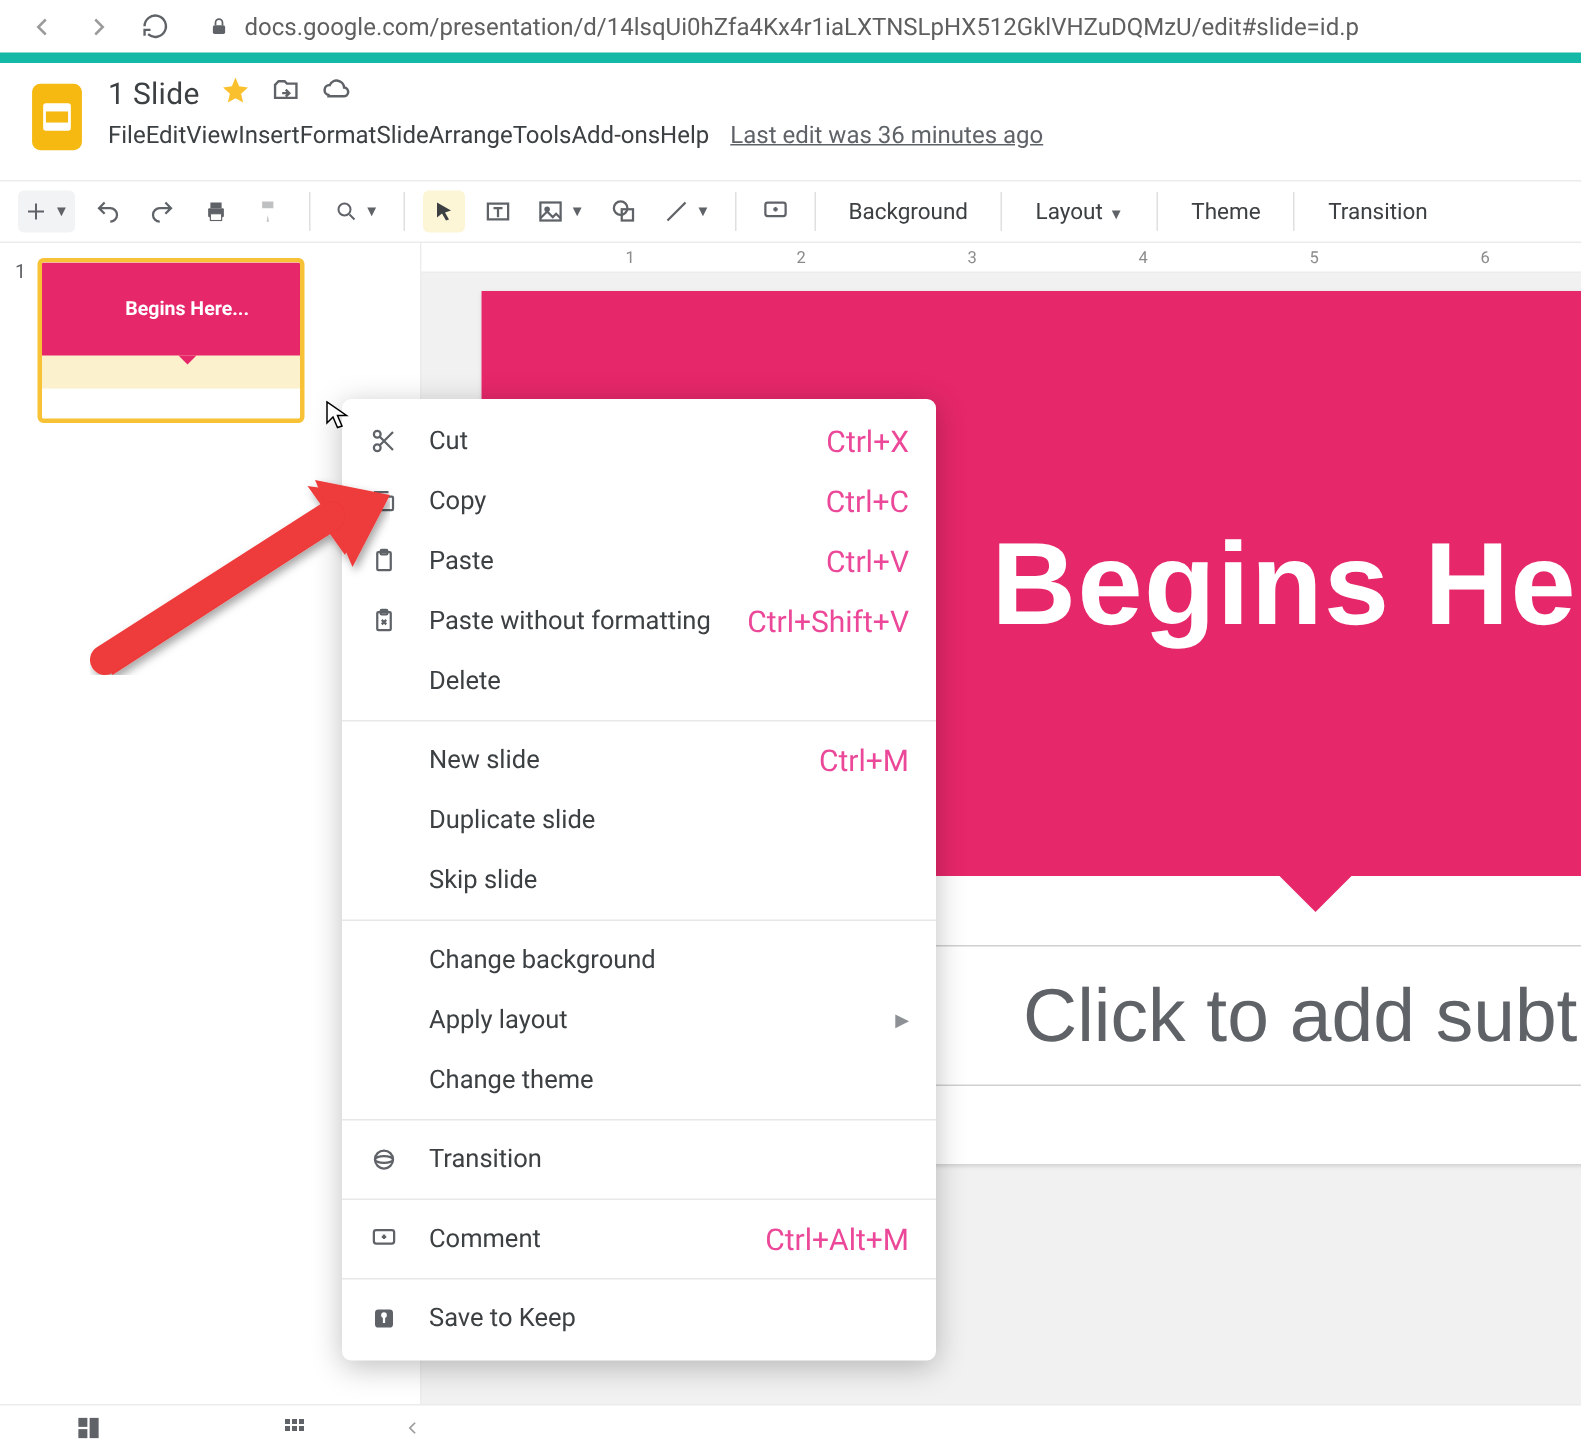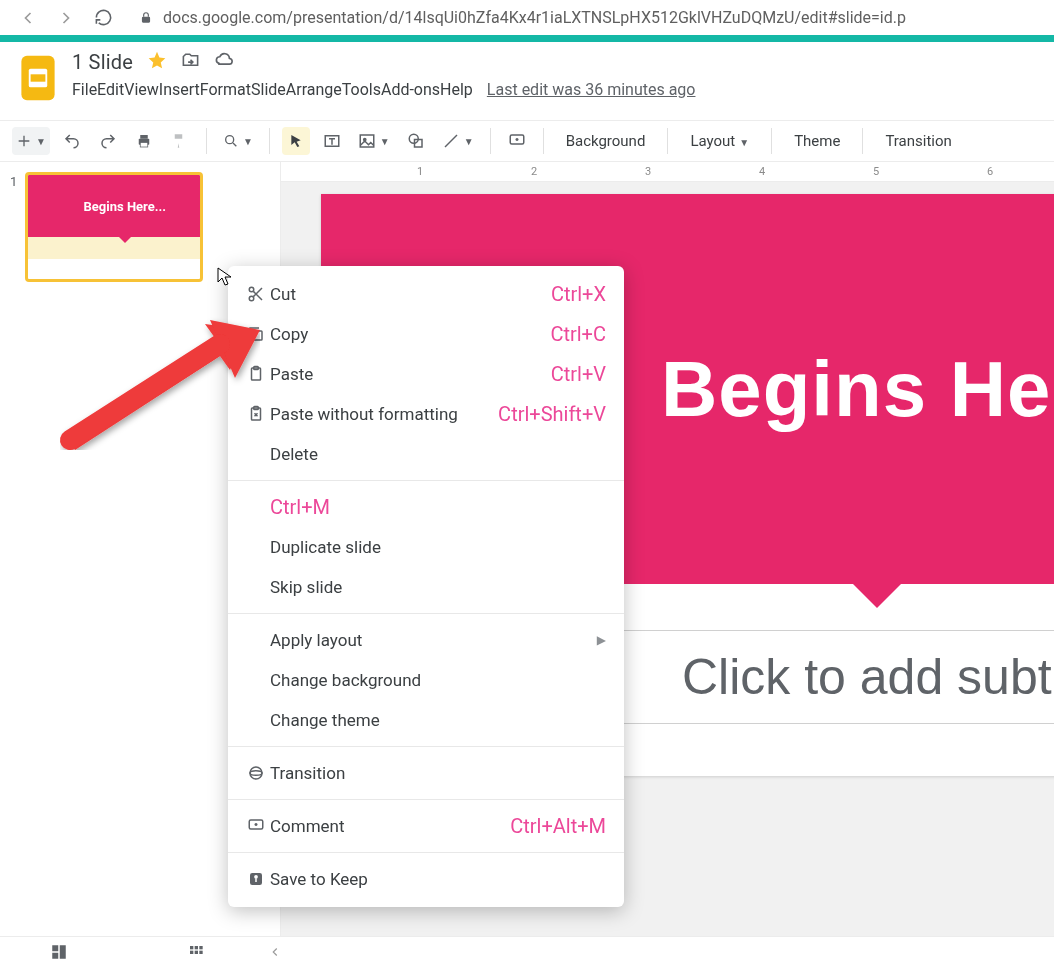--- a/index.html
+++ b/index.html
@@ -54,21 +54,21 @@
   .slide-sub-row { border:1px solid #d0d0d0; margin:46px 0 0 0; height:94px; display:flex; align-items:center; padding-left:360px;}
   .slide-sub { color:#5f6368; font-size:50px; font-family: Arial, sans-serif; white-space:nowrap;}
   .dots-row { text-align:right; padding:14px 40px; color:#bdbdbd; letter-spacing:4px; font-size:20px;}
   
   
   .bottom-strip { position:absolute; bottom:0; left:0; right:0; height:30px; background:#fff; border-top:1px solid #ececec; display:flex; align-items:center; gap:40px; padding-left:50px;}
   .bottom-strip .bicon{ color:#5f6368;}
   
   
   .context-menu { position:absolute; top:266px; left:228px; width:396px; background:#fff; border-radius:6px; box-shadow: 0 4px 20px rgba(0,0,0,0.25); padding: 8px 0; font-size:17px; color:#3c4043; z-index:100;}
-  .cm-item { display:flex; align-items:center; height:40px; padding: 0 18px; cursor:pointer; gap:4px;}
+  .cm-item { display:flex; align-items:center; height:40px; padding: 0 18px; cursor:pointer; gap:20px;justify-content:flex-end;}
   .cm-icon { width:20px; height:20px; display:flex; align-items:center; justify-content:center; color:#5f6368; flex-shrink:0;}
   .cm-label { flex:1;}
   .cm-shortcut { color:#ec4899; font-size:20px;}
   .cm-divider { height:1px; background:#e8e8e8; margin: 6px 0;}
   .cm-caret { color:#8d9195; font-size:12px;}
   
   
   .anno-arrow { position:absolute; top:270px; left:60px; z-index:200; pointer-events:none;}
   
   
@@ -348,39 +348,40 @@
       <span class="cm-label">Paste without formatting</span>
       <span class="cm-shortcut">Ctrl+Shift+V</span>
     </div>
     <div class="cm-item">
       <span class="cm-icon"></span>
       <span class="cm-label">Delete</span>
     </div>
     <div class="cm-divider"></div>
     <div class="cm-item">
       <span class="cm-icon"></span>
+      <span class="cm-label">New slide</span>
       <span class="cm-shortcut">Ctrl+M</span>
     </div>
     <div class="cm-item">
       <span class="cm-icon"></span>
       <span class="cm-label">Duplicate slide</span>
     </div>
     <div class="cm-item">
       <span class="cm-icon"></span>
       <span class="cm-label">Skip slide</span>
     </div>
     <div class="cm-divider"></div>
+    <div class="cm-item">
+      <span class="cm-icon"></span>
+      <span class="cm-label">Change background</span>
+    </div>
     <div class="cm-item">
       <span class="cm-icon"></span>
       <span class="cm-label">Apply layout</span>
       <span class="cm-caret">▶</span>
-    </div>
-    <div class="cm-item">
-      <span class="cm-icon"></span>
-      <span class="cm-label">Change background</span>
     </div>
     <div class="cm-item">
       <span class="cm-icon"></span>
       <span class="cm-label">Change theme</span>
     </div>
     <div class="cm-divider"></div>
     <div class="cm-item">
       <span class="cm-icon">
         <svg width="18" height="18" viewBox="0 0 24 24" fill="none" stroke="#5f6368" stroke-width="2">
           <circle cx="12" cy="12" r="8"></circle>

